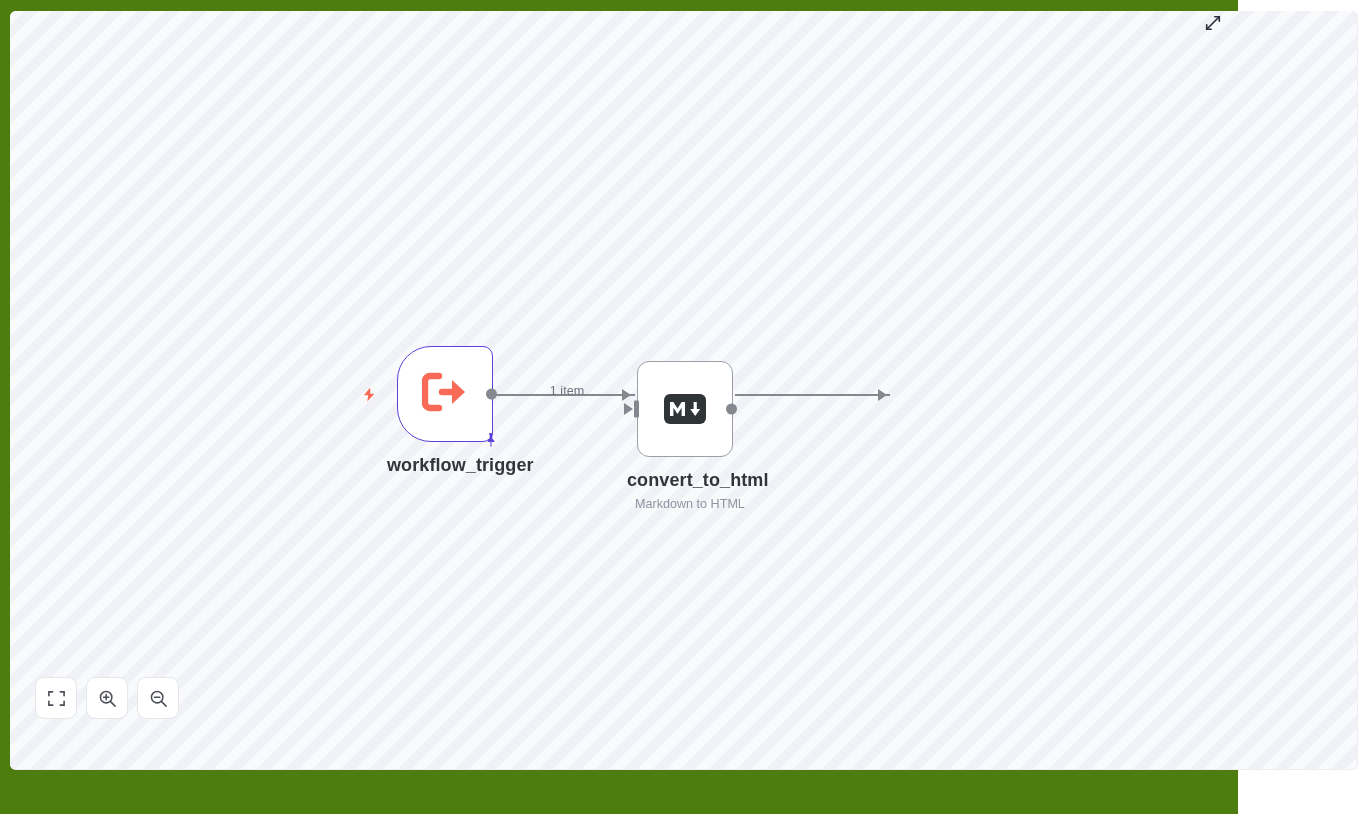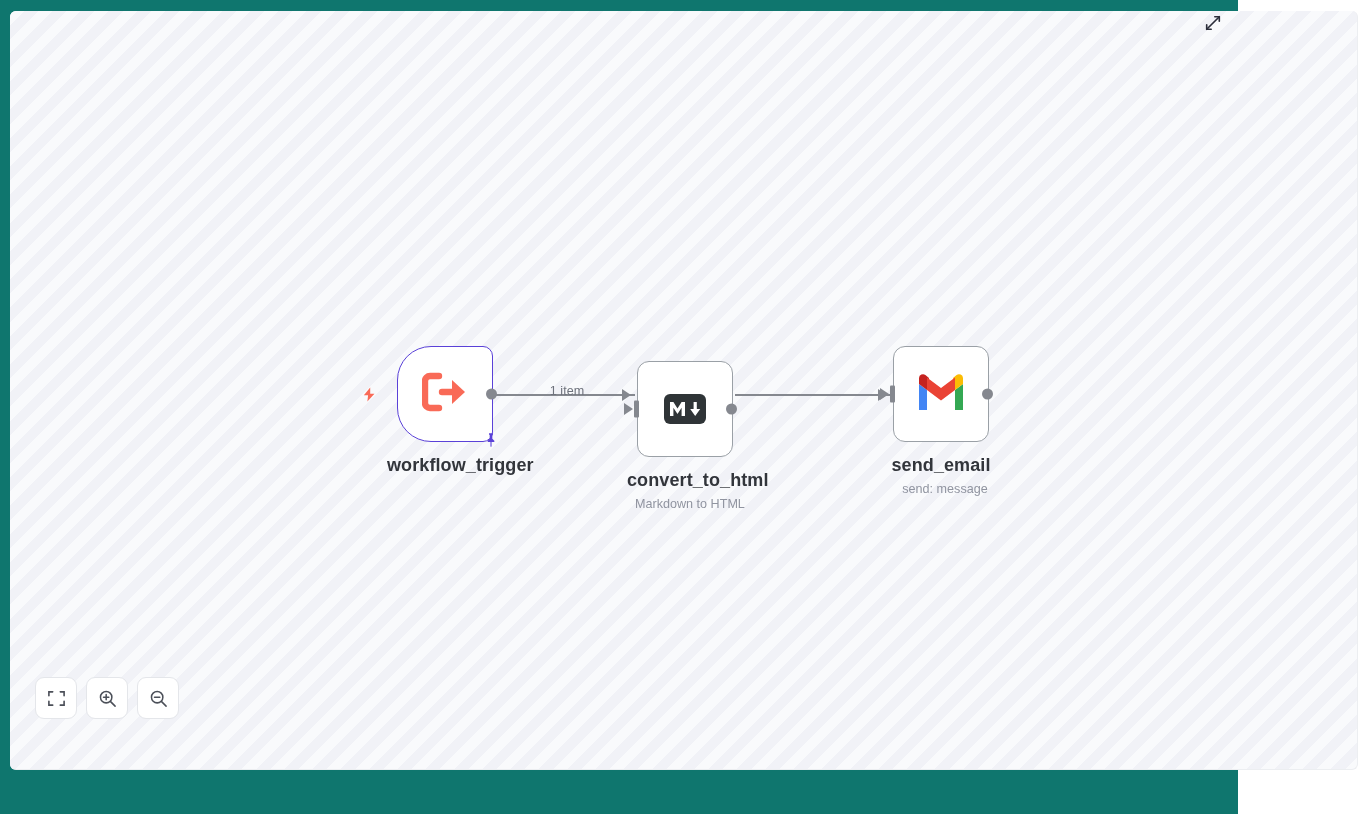--- a/index.html
+++ b/index.html
@@ -3,21 +3,21 @@
 <meta charset="utf-8">
 <style>
   * { box-sizing: border-box; margin: 0; padding: 0; }
   html, body {
     width: 1366px; height: 814px;
     background: #ffffff;
     font-family: "Liberation Sans", sans-serif;
     overflow: hidden;
   }
 
-  #app { position: relative; width: 1238px; height: 814px; background: #0f766e; }
+  #app { position: relative; width: 1238px; height: 814px; background: #4d7c0f; }
 
   
   #canvas {
     position: absolute;
     left: 10px; top: 11px;
     width: 1348px; height: 759px;
     border-radius: 6px;
     overflow: hidden;
     background-color: #fafbfd;
     background-image: repeating-linear-gradient(
@@ -233,50 +233,20 @@
             </span>
 
             <span class="port-out"></span>
           </div>
         </div>
 
         <div class="node-title">convert_to_html</div>
         <div class="node-sub">Markdown to HTML</div>
       </div>
 
-      <div class="node-group" style="left:873px; top:335px; width:116px;">
-
-        <div style="display:flex; justify-content:center;">
-          <div class="node-box">
-
-            <span class="port-in-arrow"></span>
-            <span class="port-in"></span>
-
-            <span>
-              <svg width="48" height="40" viewBox="0 0 48 40">
-
-                <path d="M2 38 V12 l8 6 v20 z" fill="#4285f4"></path>
-
-                <path d="M46 38 V12 l-8 6 v20 z" fill="#34a853"></path>
-
-                <path d="M2 12 V6 a4 4 0 0 1 6.4 -3 L12 6 l-2 12 z" fill="#c5221f"></path>
-
-                <path d="M46 12 V6 a4 4 0 0 0 -6.4 -3 L36 6 l2 12 z" fill="#fbbc04"></path>
-
-                <path d="M10 18 L10 5.5 L24 16 L38 5.5 L38 18 L24 28.5 z" fill="#ea4335"></path>
-              </svg>
-            </span>
-
-            <span class="port-out"></span>
-          </div>
-        </div>
-
-        <div class="node-title">send_email</div>
-        <div class="node-sub">send: message</div>
-      </div>
 
     </div>
 
     <div id="controls">
 
       <div class="ctrl-btn">
         <svg width="19" height="19" viewBox="0 0 20 20" fill="none" stroke="#4b4f58" stroke-width="1.7" stroke-linecap="round">
           <path d="M2 7 V3 h4"></path>
           <path d="M18 7 V3 h-4"></path>
           <path d="M2 13 v4 h4"></path>

